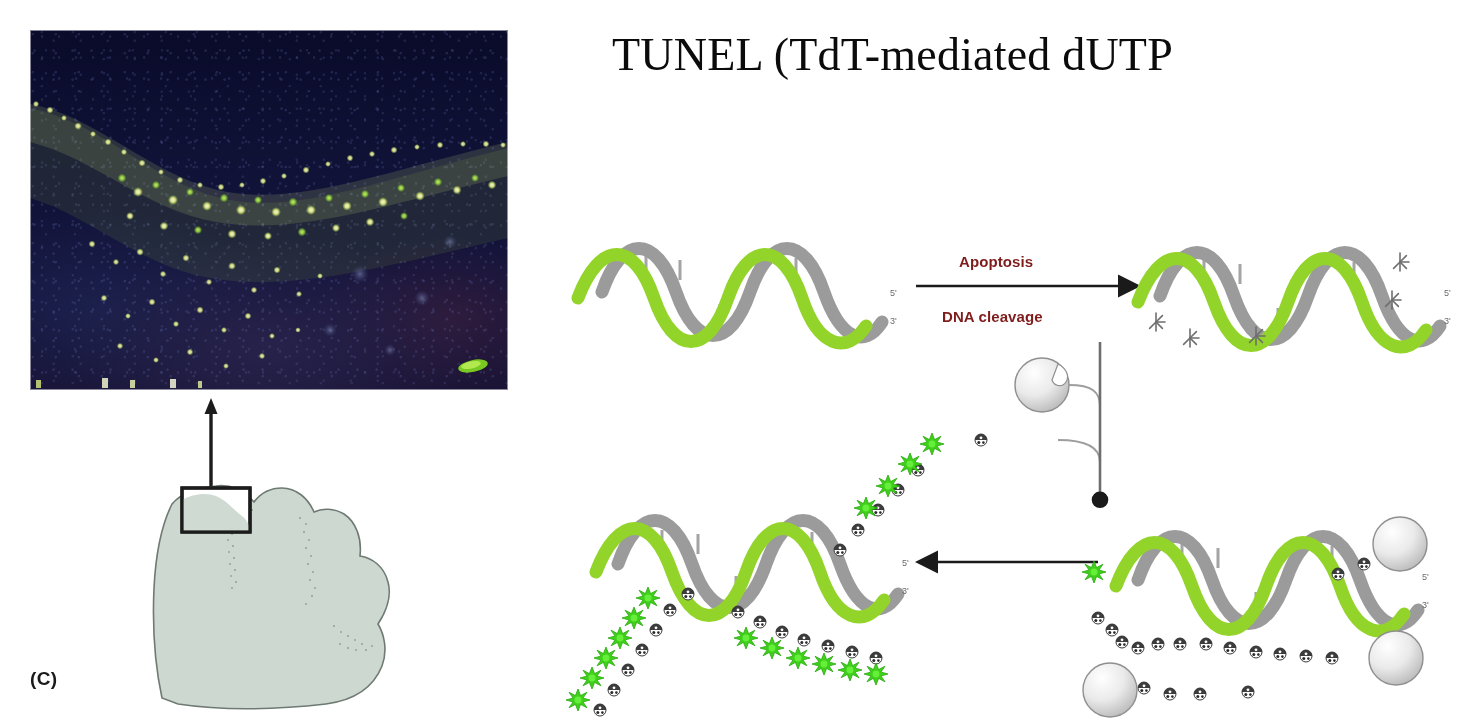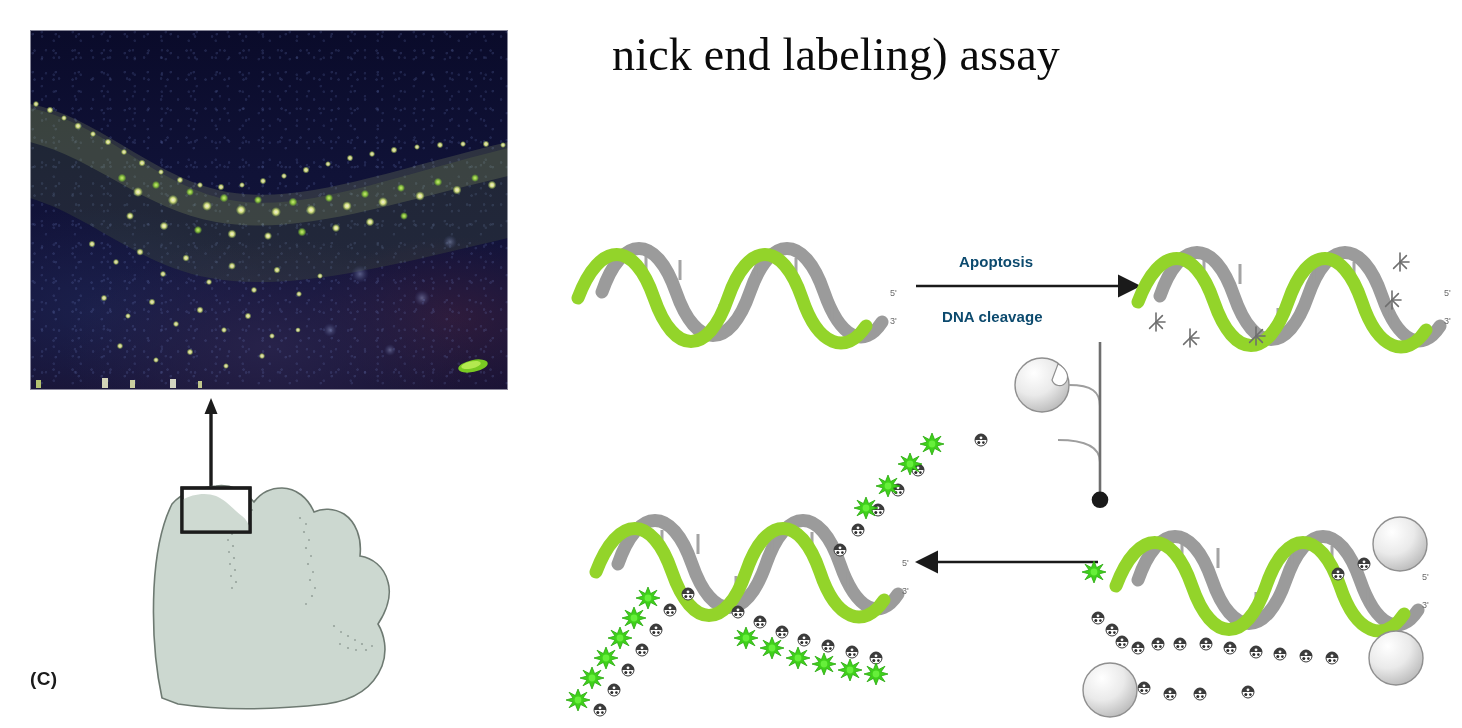--- a/index.html
+++ b/index.html
@@ -36,21 +36,21 @@
            color:#1a1a1a;letter-spacing:.4px;}
 
   
   .panel-d{position:absolute;left:560px;top:0;width:902px;height:728px;}
   .title{position:absolute;left:52px;top:28px;width:830px;
          font-family:"Liberation Serif",serif;font-size:46px;line-height:1.18;
          color:#0b0b0b;letter-spacing:.2px;}
   .diagram{position:absolute;left:0;top:200px;width:902px;height:520px;}
 
   .dlabel{position:absolute;font-family:"Liberation Sans",sans-serif;
-          font-weight:bold;color:#0c4a6e;letter-spacing:.1px;}
+          font-weight:bold;color:#7f1d1d;letter-spacing:.1px;}
   .dlabel.sz1{font-size:15px;}
 </style>
 </head>
 <body>
 
 <div class="panel-c">
 
   <div class="micro-wrap">
     <div class="micro-noise"></div>
     <div class="micro-grain"></div>
@@ -267,21 +267,21 @@
              C126,121 129,126 130,131 L130,134 Z" fill="#ccd8d0" opacity=".95"></path>
     <rect x="62" y="90" width="68" height="44" fill="none" stroke="#1c1c1c" stroke-width="3.2"></rect>
   </svg>
 
   <div class="label-c">(C)</div>
 </div>
 
 <div class="panel-d">
 
   <div class="title">
-    <div>nick end labeling) assay</div>
+    <div>TUNEL (TdT-mediated dUTP</div>
   </div>
 
   <svg class="diagram" viewBox="0 0 902 520">
     <defs>
       <linearGradient id="sph" x1="0" y1="0" x2="0.7" y2="1">
         <stop offset="0%" stop-color="#ffffff"></stop>
         <stop offset="42%" stop-color="#ededed"></stop>
         <stop offset="100%" stop-color="#b9b9b9"></stop>
       </linearGradient>
       <radialGradient id="sphr" cx="35%" cy="28%" r="75%">

